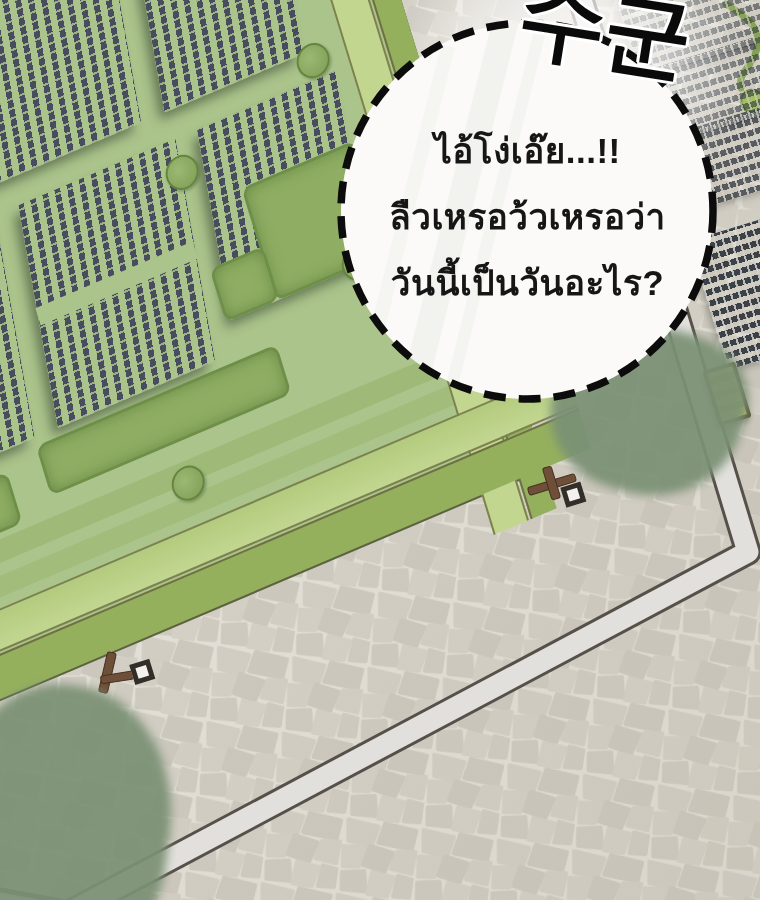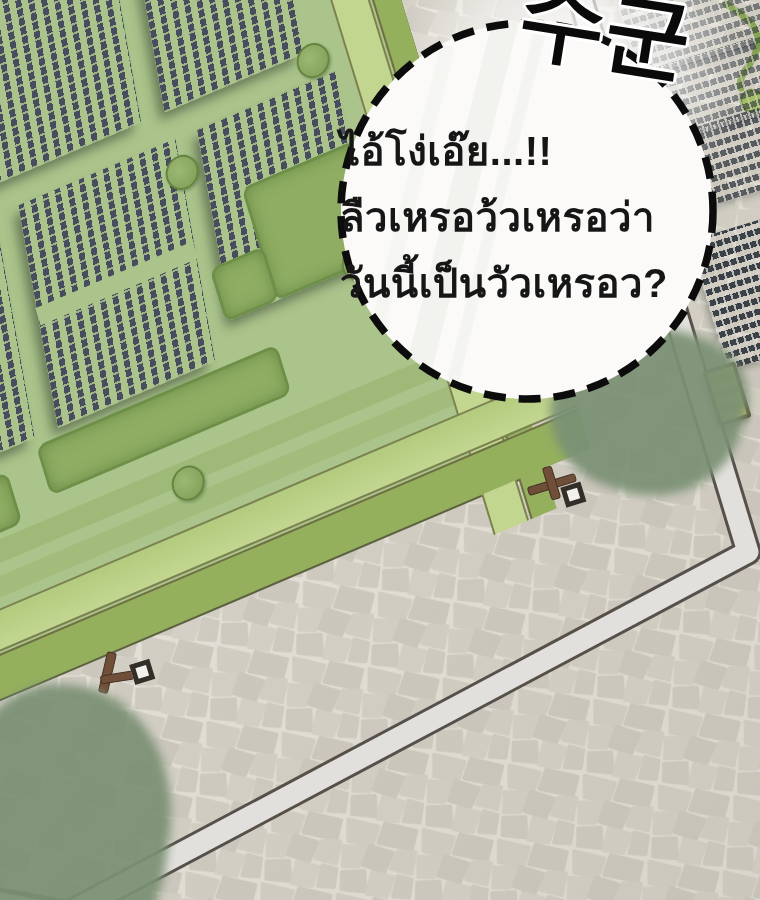--- a/index.html
+++ b/index.html
@@ -74,21 +74,21 @@
   .tree{
     position:absolute;z-index:6;background:#7b9175;filter:blur(5px);opacity:.93;
   }
   .tree1{left:553px;top:325px;width:190px;height:170px;border-radius:62% 38% 55% 45%;transform:rotate(18deg);}
   .tree2{left:-50px;top:685px;width:220px;height:280px;border-radius:48% 52% 42% 58%;transform:rotate(8deg);}
 
   
   svg.bubble{position:absolute;left:0;top:0;z-index:7;}
   .bubble-text{
     position:absolute;z-index:7;left:340px;top:118px;width:375px;
-    text-align:left;font-size:40px;line-height:66px;font-weight:600;color:#161616;
+    text-align:center;font-size:35px;line-height:66px;font-weight:600;color:#161616;
     letter-spacing:.5px;
   }
   .bubble-text span{display:block;}
   .sfx{
     position:absolute;z-index:8;left:518px;top:-16px;width:220px;
     font-size:88px;font-weight:900;color:#0a0a0a;transform:rotate(9deg);
     letter-spacing:-2px;line-height:1.1;
     text-shadow:3px 0 0 #fff,-3px 0 0 #fff,0 3px 0 #fff,0 -3px 0 #fff,
       2px 2px 0 #fff,-2px -2px 0 #fff,2px -2px 0 #fff,-2px 2px 0 #fff;
   }
@@ -195,18 +195,18 @@
     <g clip-path="url(#bubClip)">
       <rect x="448" y="10" width="26" height="420" fill="#ebebe6" opacity=".55" transform="rotate(14 460 200)"></rect>
       <rect x="492" y="0" width="12" height="420" fill="#ebebe6" opacity=".4" transform="rotate(14 498 200)"></rect>
       <rect x="395" y="40" width="14" height="400" fill="#ebebe6" opacity=".35" transform="rotate(14 400 230)"></rect>
     </g>
     <ellipse cx="527" cy="211" rx="186" ry="188" fill="none" stroke="#0c0c0c" stroke-width="7.5" stroke-dasharray="22 13"></ellipse>
   </svg>
   <div class="bubble-text">
     <span>ไอ้โง่เอ๊ย...!!</span>
     <span>ลืวเหรอว้วเหรอว่า</span>
-    <span>วันนี้เป็นวัวเหรอว?</span>
+    <span>วันนี้เป็นวันอะไร?</span>
   </div>
 
   <div class="sfx">수군</div>
 
 </div>
 
 </body></html>

